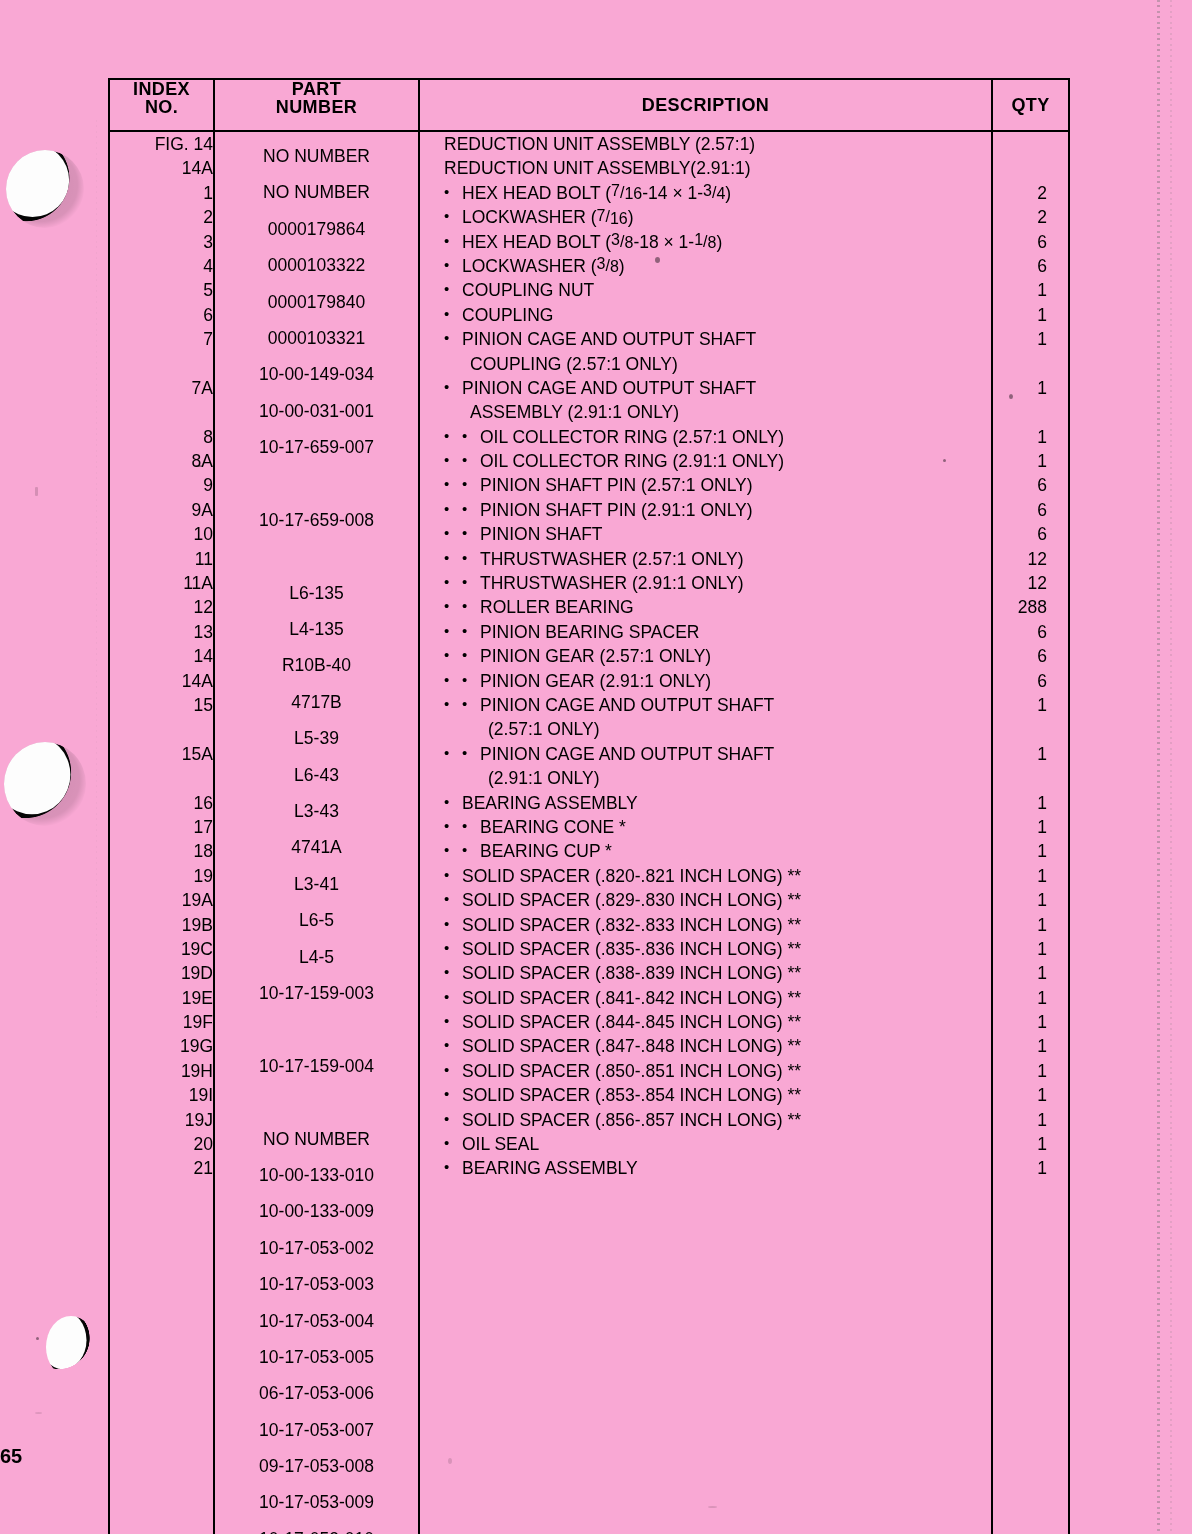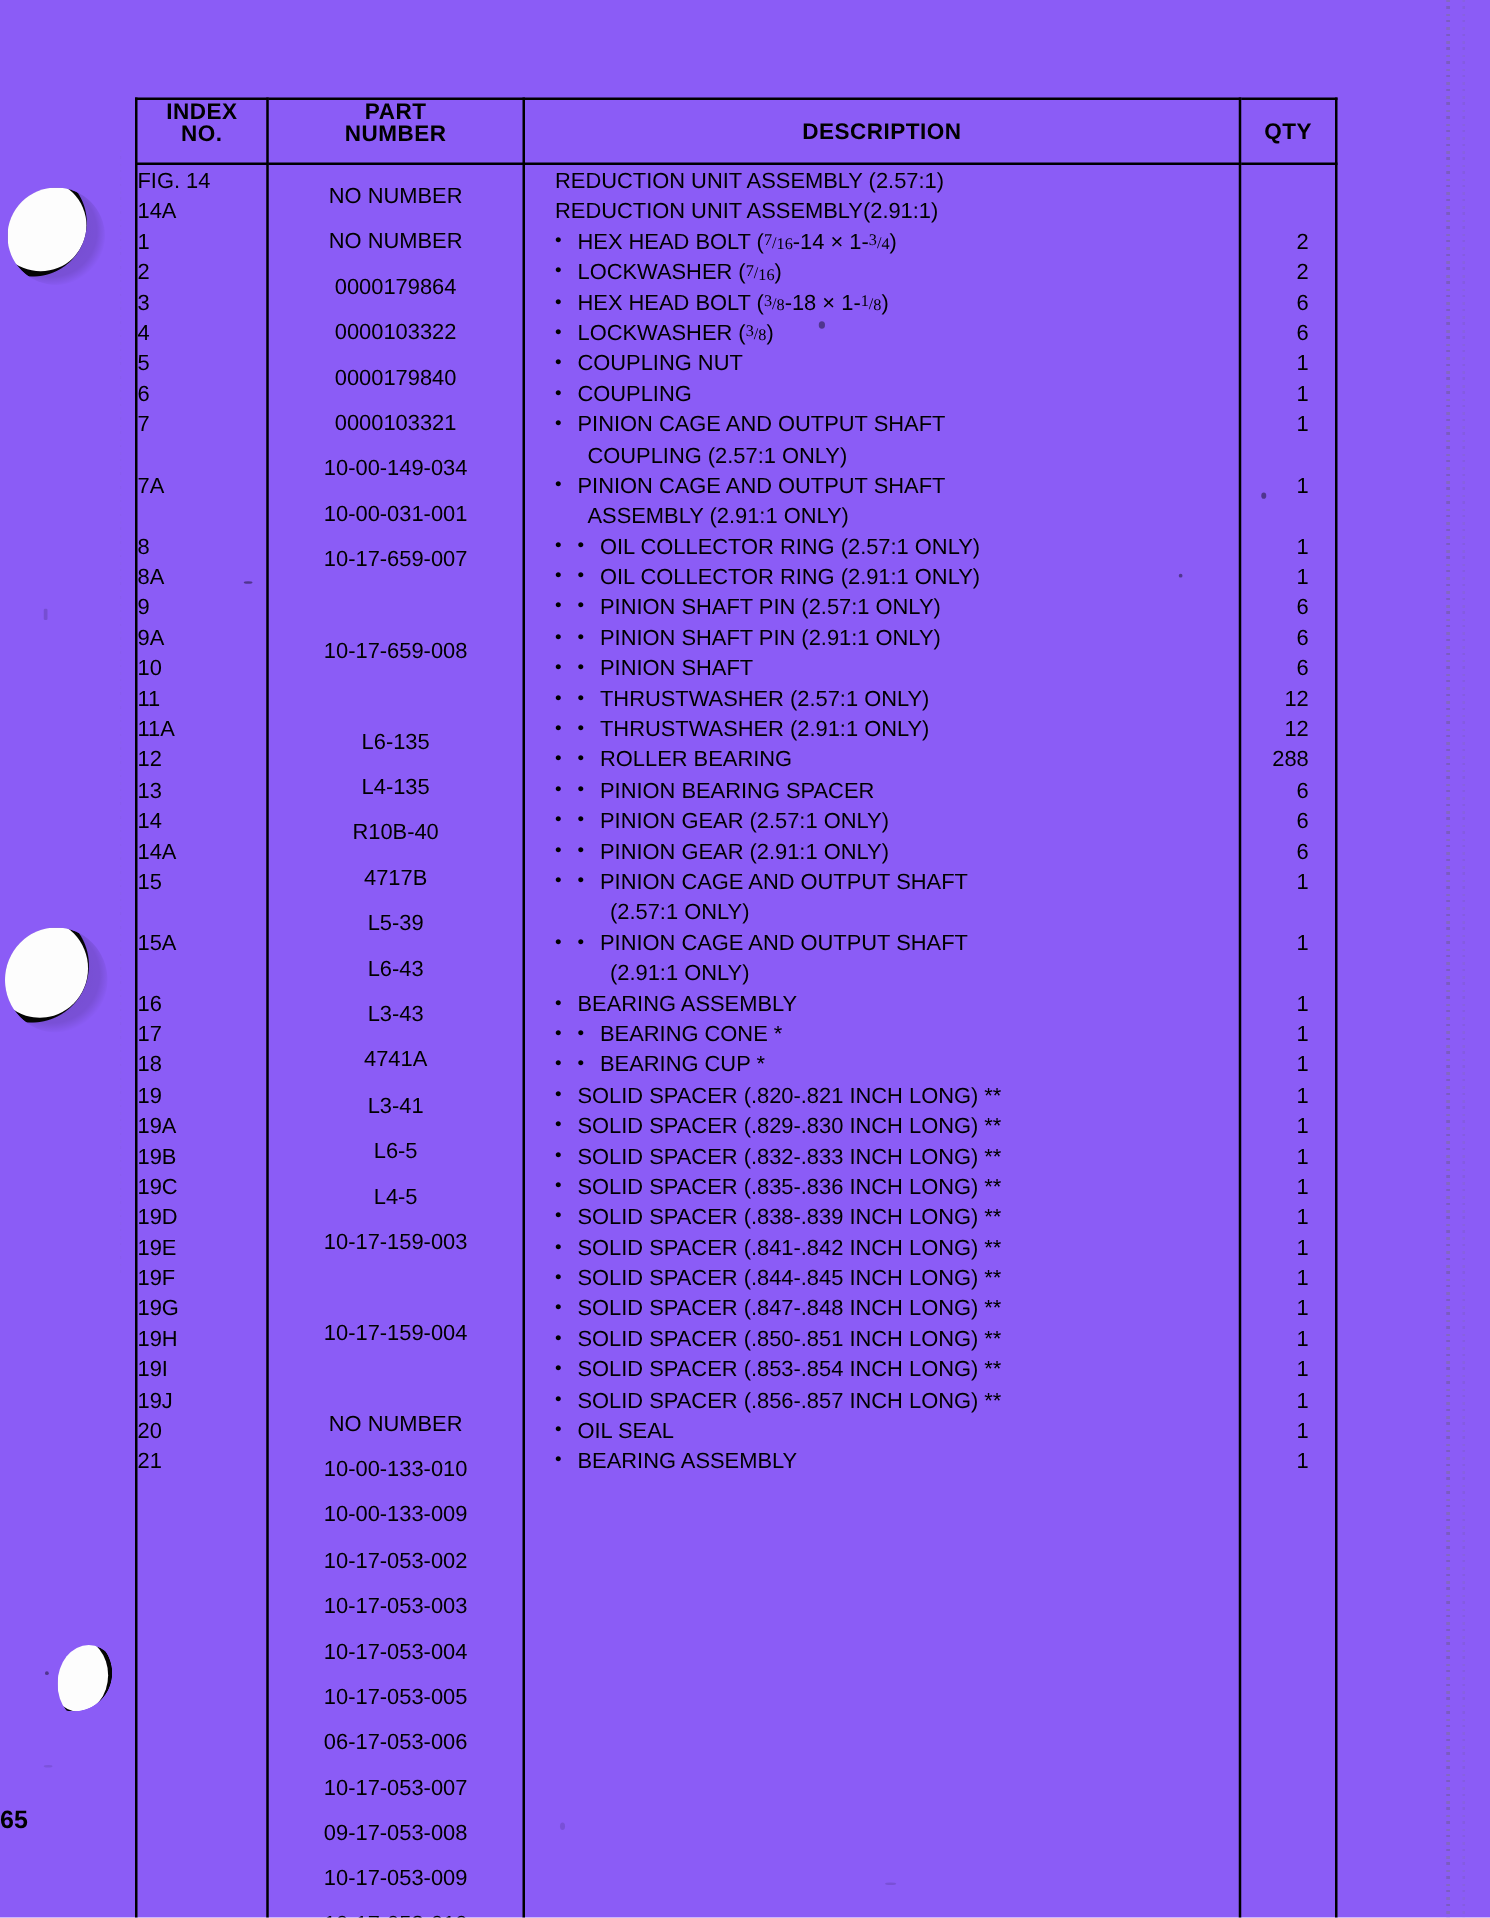--- a/index.html
+++ b/index.html
@@ -14,21 +14,21 @@
     position: relative;
     font-family: "Liberation Sans", sans-serif;
     color: #000000;
     overflow: hidden;
   }
 
   
   .page {
     position: absolute;
     inset: 0;
-    background: #8b5cf6;
+    background: #f9a8d4;
   }
 
   
   .scan-edge {
     position: absolute;
     top: 0;
     left: 1157px;
     width: 3px;
     height: 1534px;
     background: repeating-linear-gradient(
@@ -158,21 +158,21 @@
     padding: 9px 0 10px;
   }
   .line {
     height: 24.4px;
     line-height: 24.4px;
     white-space: nowrap;
     overflow: visible;
   }
   .line.blank { visibility: hidden; }
 
-  .col-index .line { text-align: left; }
+  .col-index .line { text-align: right; }
   .col-part  .line { text-align: center; margin-top: 12px; }
   .col-qty   .line { text-align: right; padding-right: 21px; }
   .col-desc  .line { text-align: left; padding-left: 14px; margin-left: 10px; }
 
   
   .lvl0 { padding-left: 14px !important; }
   .lvl1 { padding-left: 14px !important; }
   .lvl2 { padding-left: 14px !important; }
   .cont1 { padding-left: 40px !important; }
   .cont2 { padding-left: 58px !important; }
@@ -183,25 +183,24 @@
     text-align: left;
     font-size: 15px;
     position: relative;
     top: -2px;
   }
   .bul.b2 { width: 18px; }
 
   
   .frac {
     display: inline-block;
-    font-size: 13px;
+    font-size: 16px;
     position: relative;
     top: -1px;
     letter-spacing: 0;
-    font-family: Liberation Serif, serif;
   }
   .frac .num { position: relative; top: -1.5px; }
   .frac .den { position: relative; top:  1.5px; }
   .frac .sl  { position: relative; top: 0px; }
 
   
   .footnotes {
     position: absolute;
     left: 128px;
     top: 1158px;

